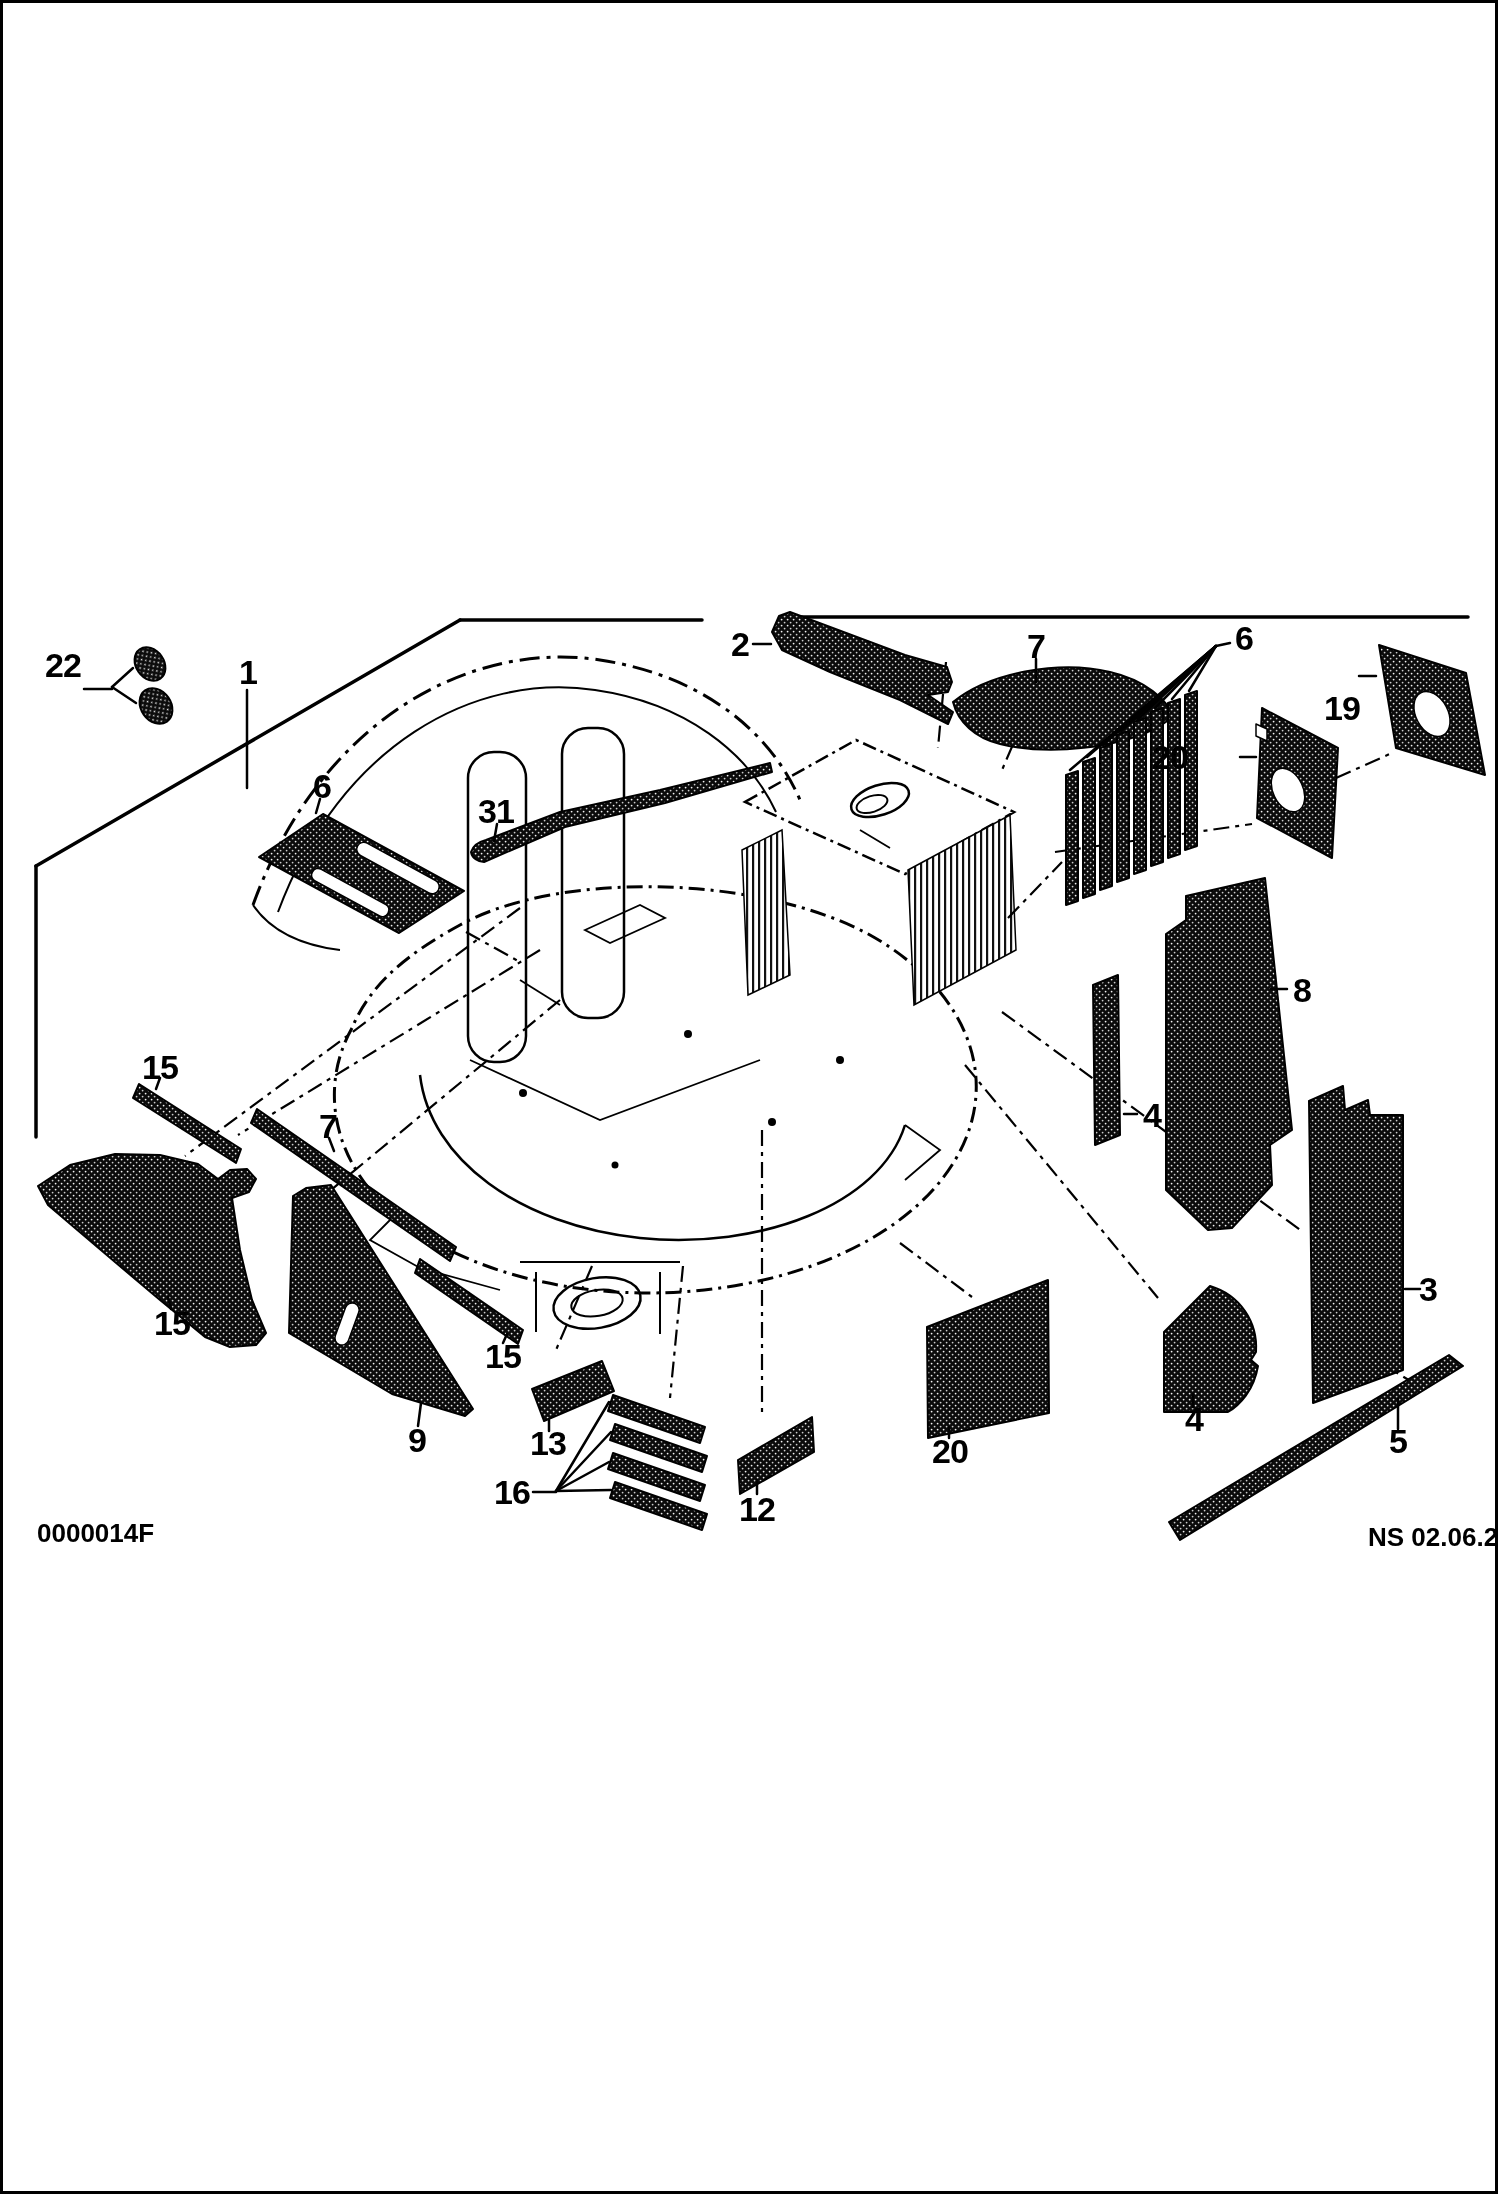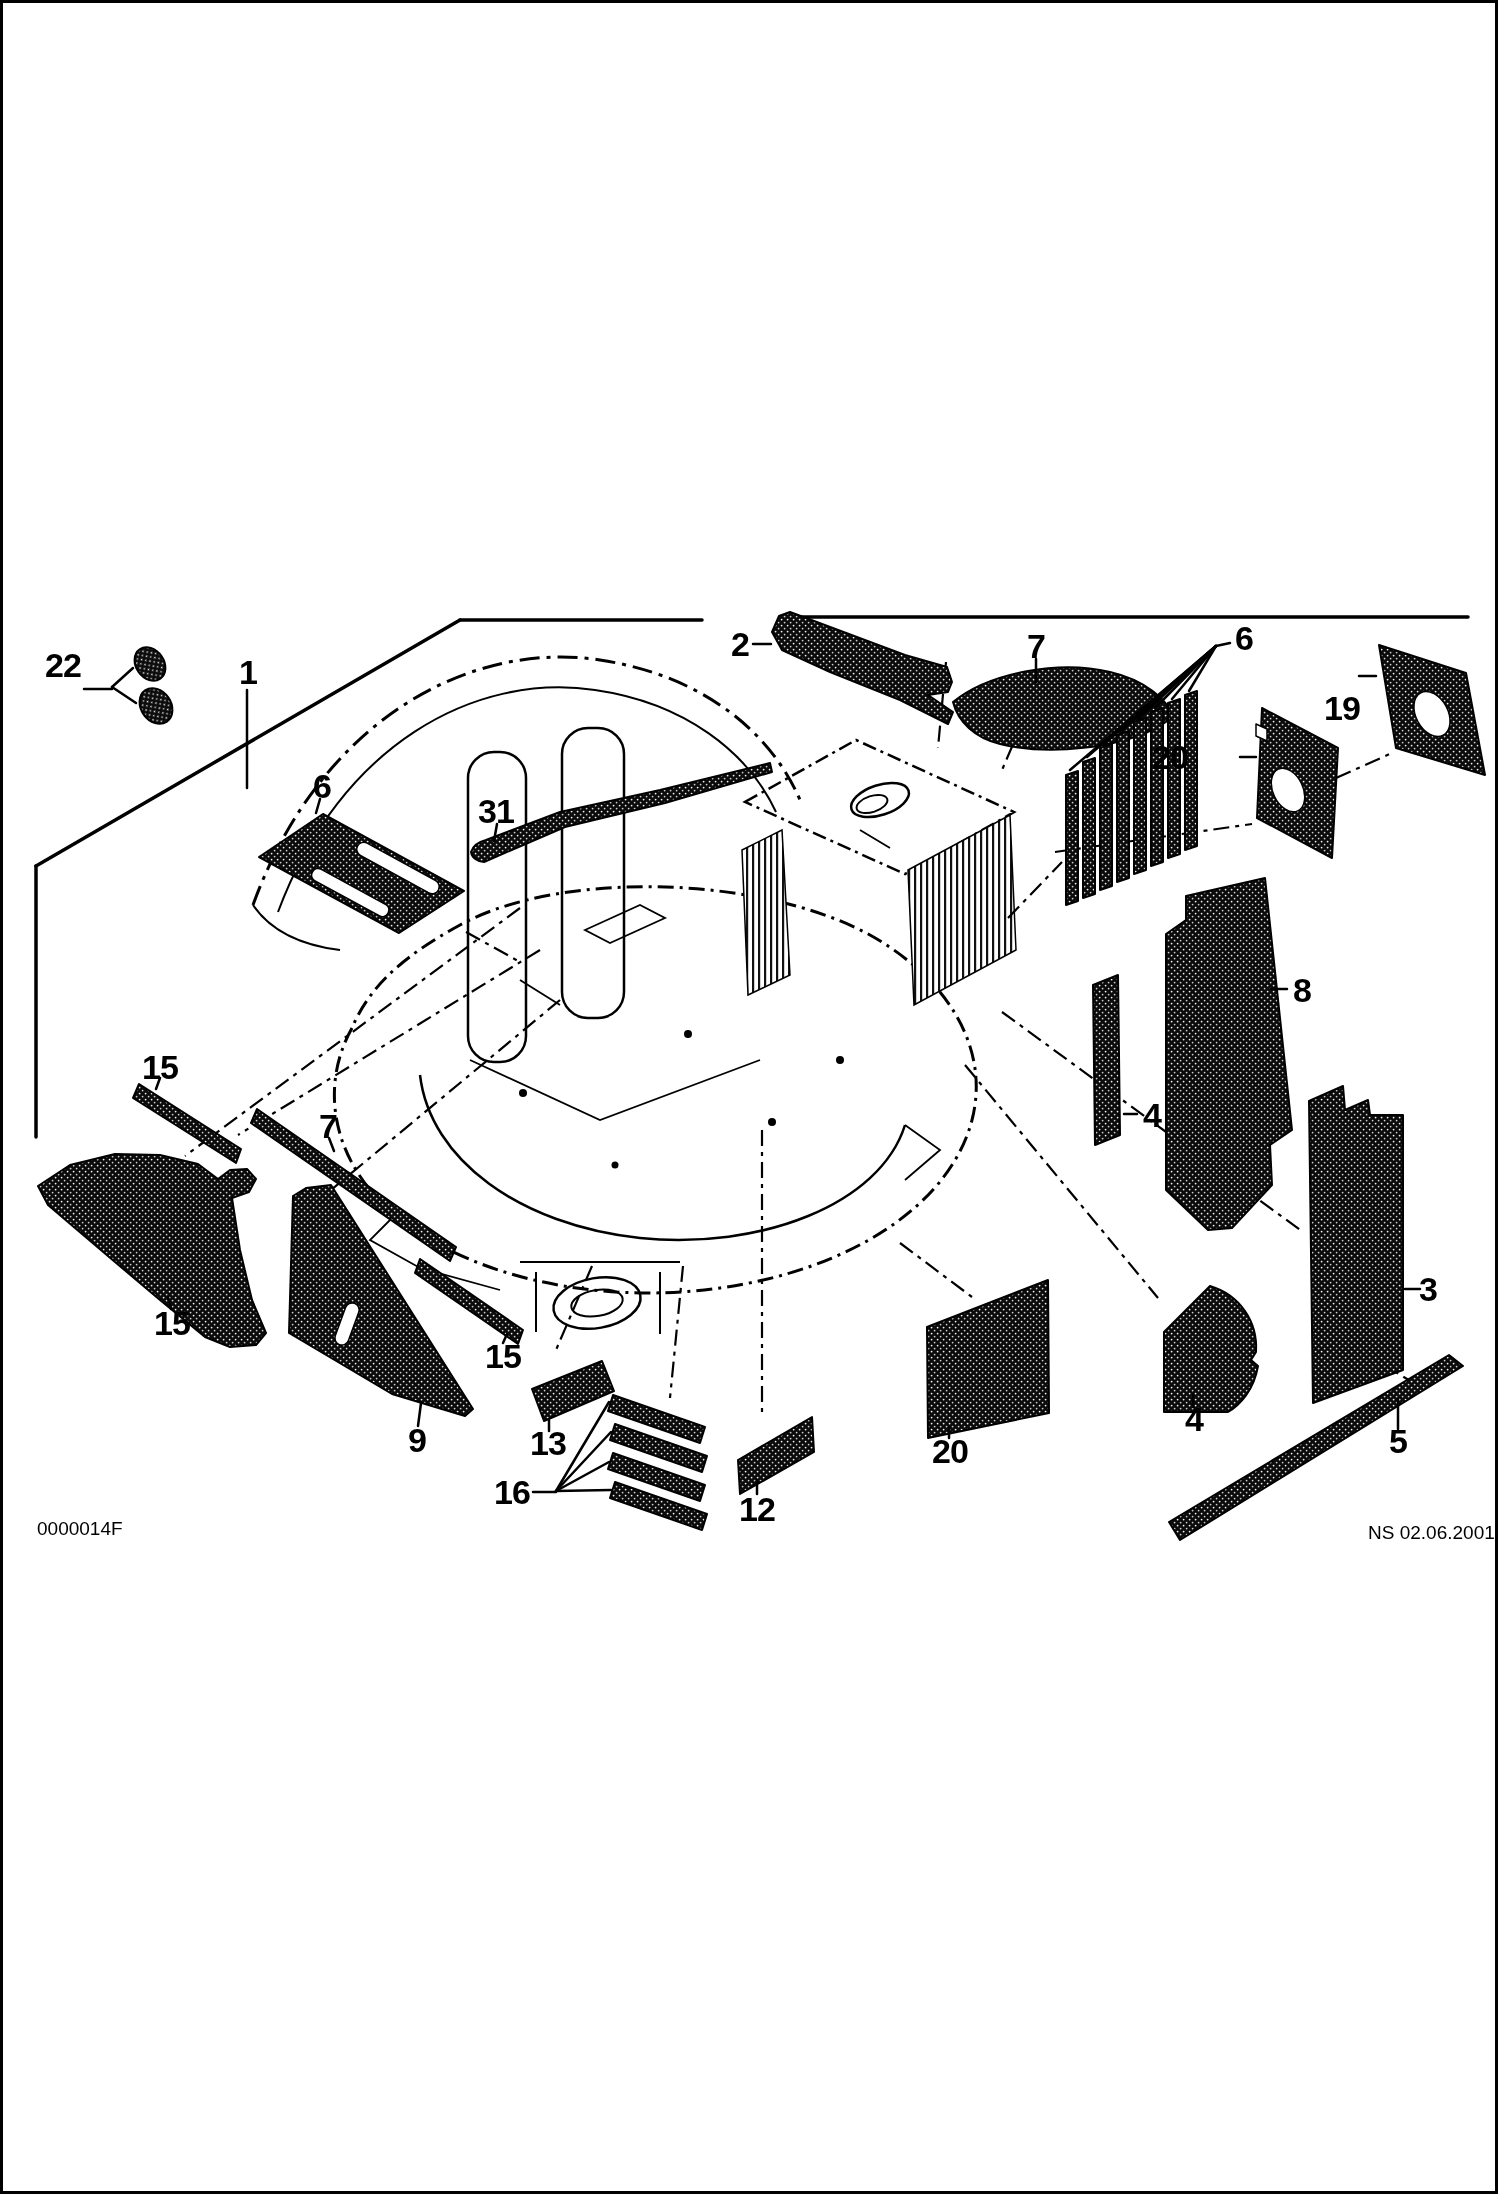--- a/index.html
+++ b/index.html
@@ -21,22 +21,22 @@
     transform:translate(-50%,-50%);
     font-weight:700;
     font-size:34px;
     line-height:1;
     color:#000;
     white-space:nowrap;
     letter-spacing:-1px;
   }
   .code{
     position:absolute;
-    font-weight:400;
-    font-size:19px;
+    font-weight:700;
+    font-size:26px;
     color:#000;
     white-space:nowrap;
   }
 </style>
 </head>
 <body>
 
 <div id="page">
 
   <svg class="diagram" width="1498" height="2194" viewBox="0 0 1498 2194">

